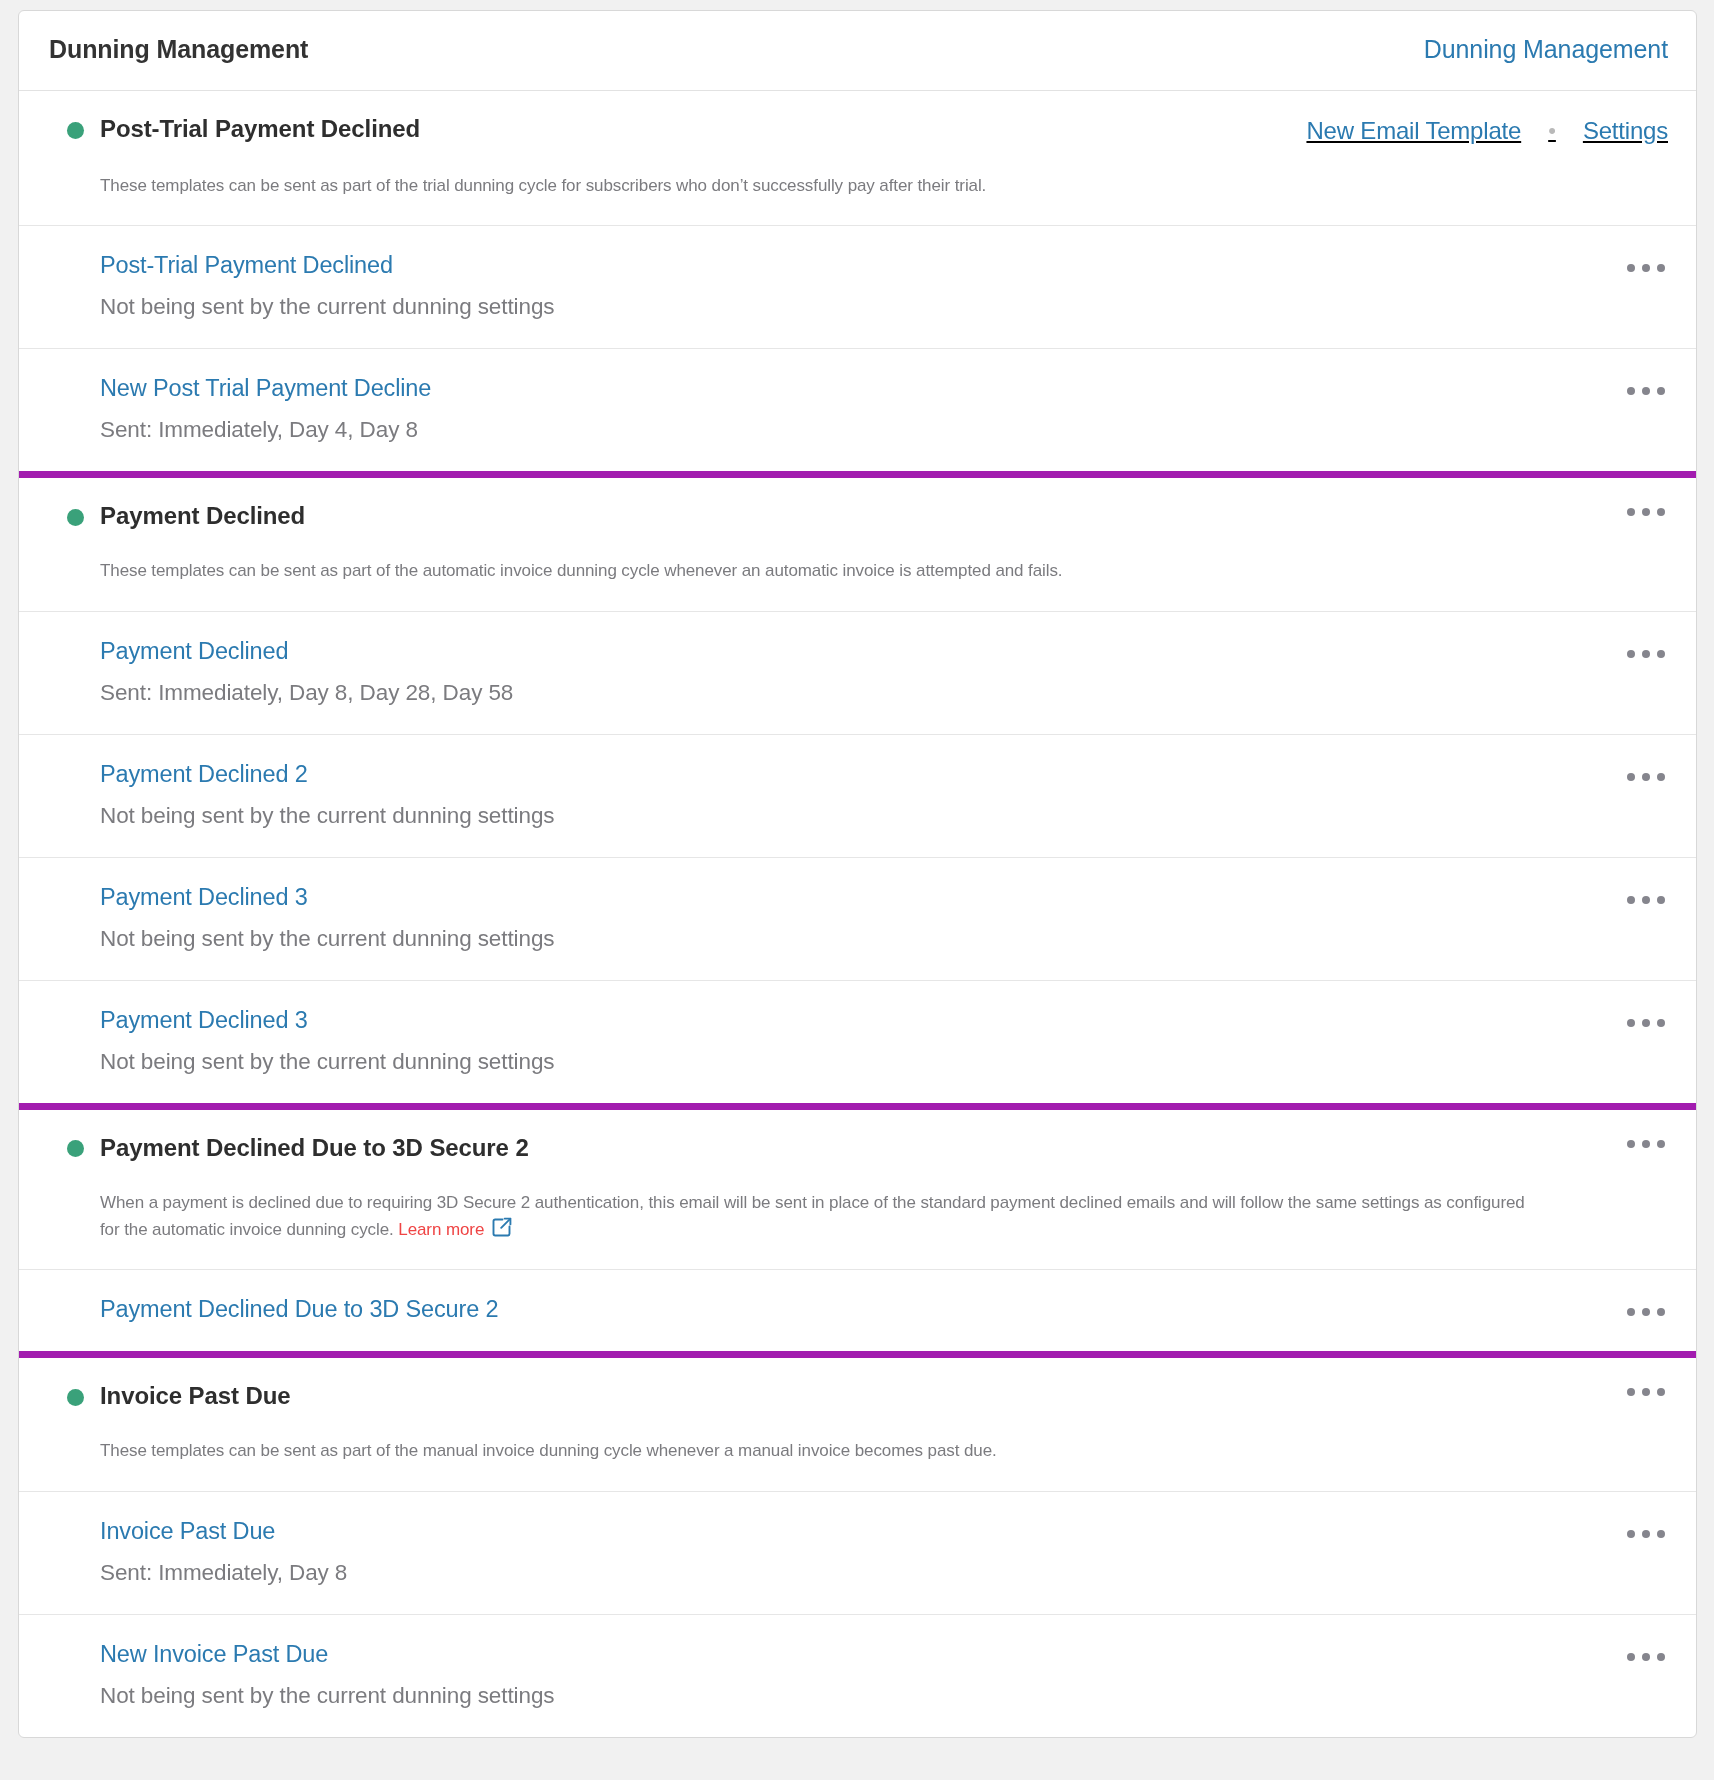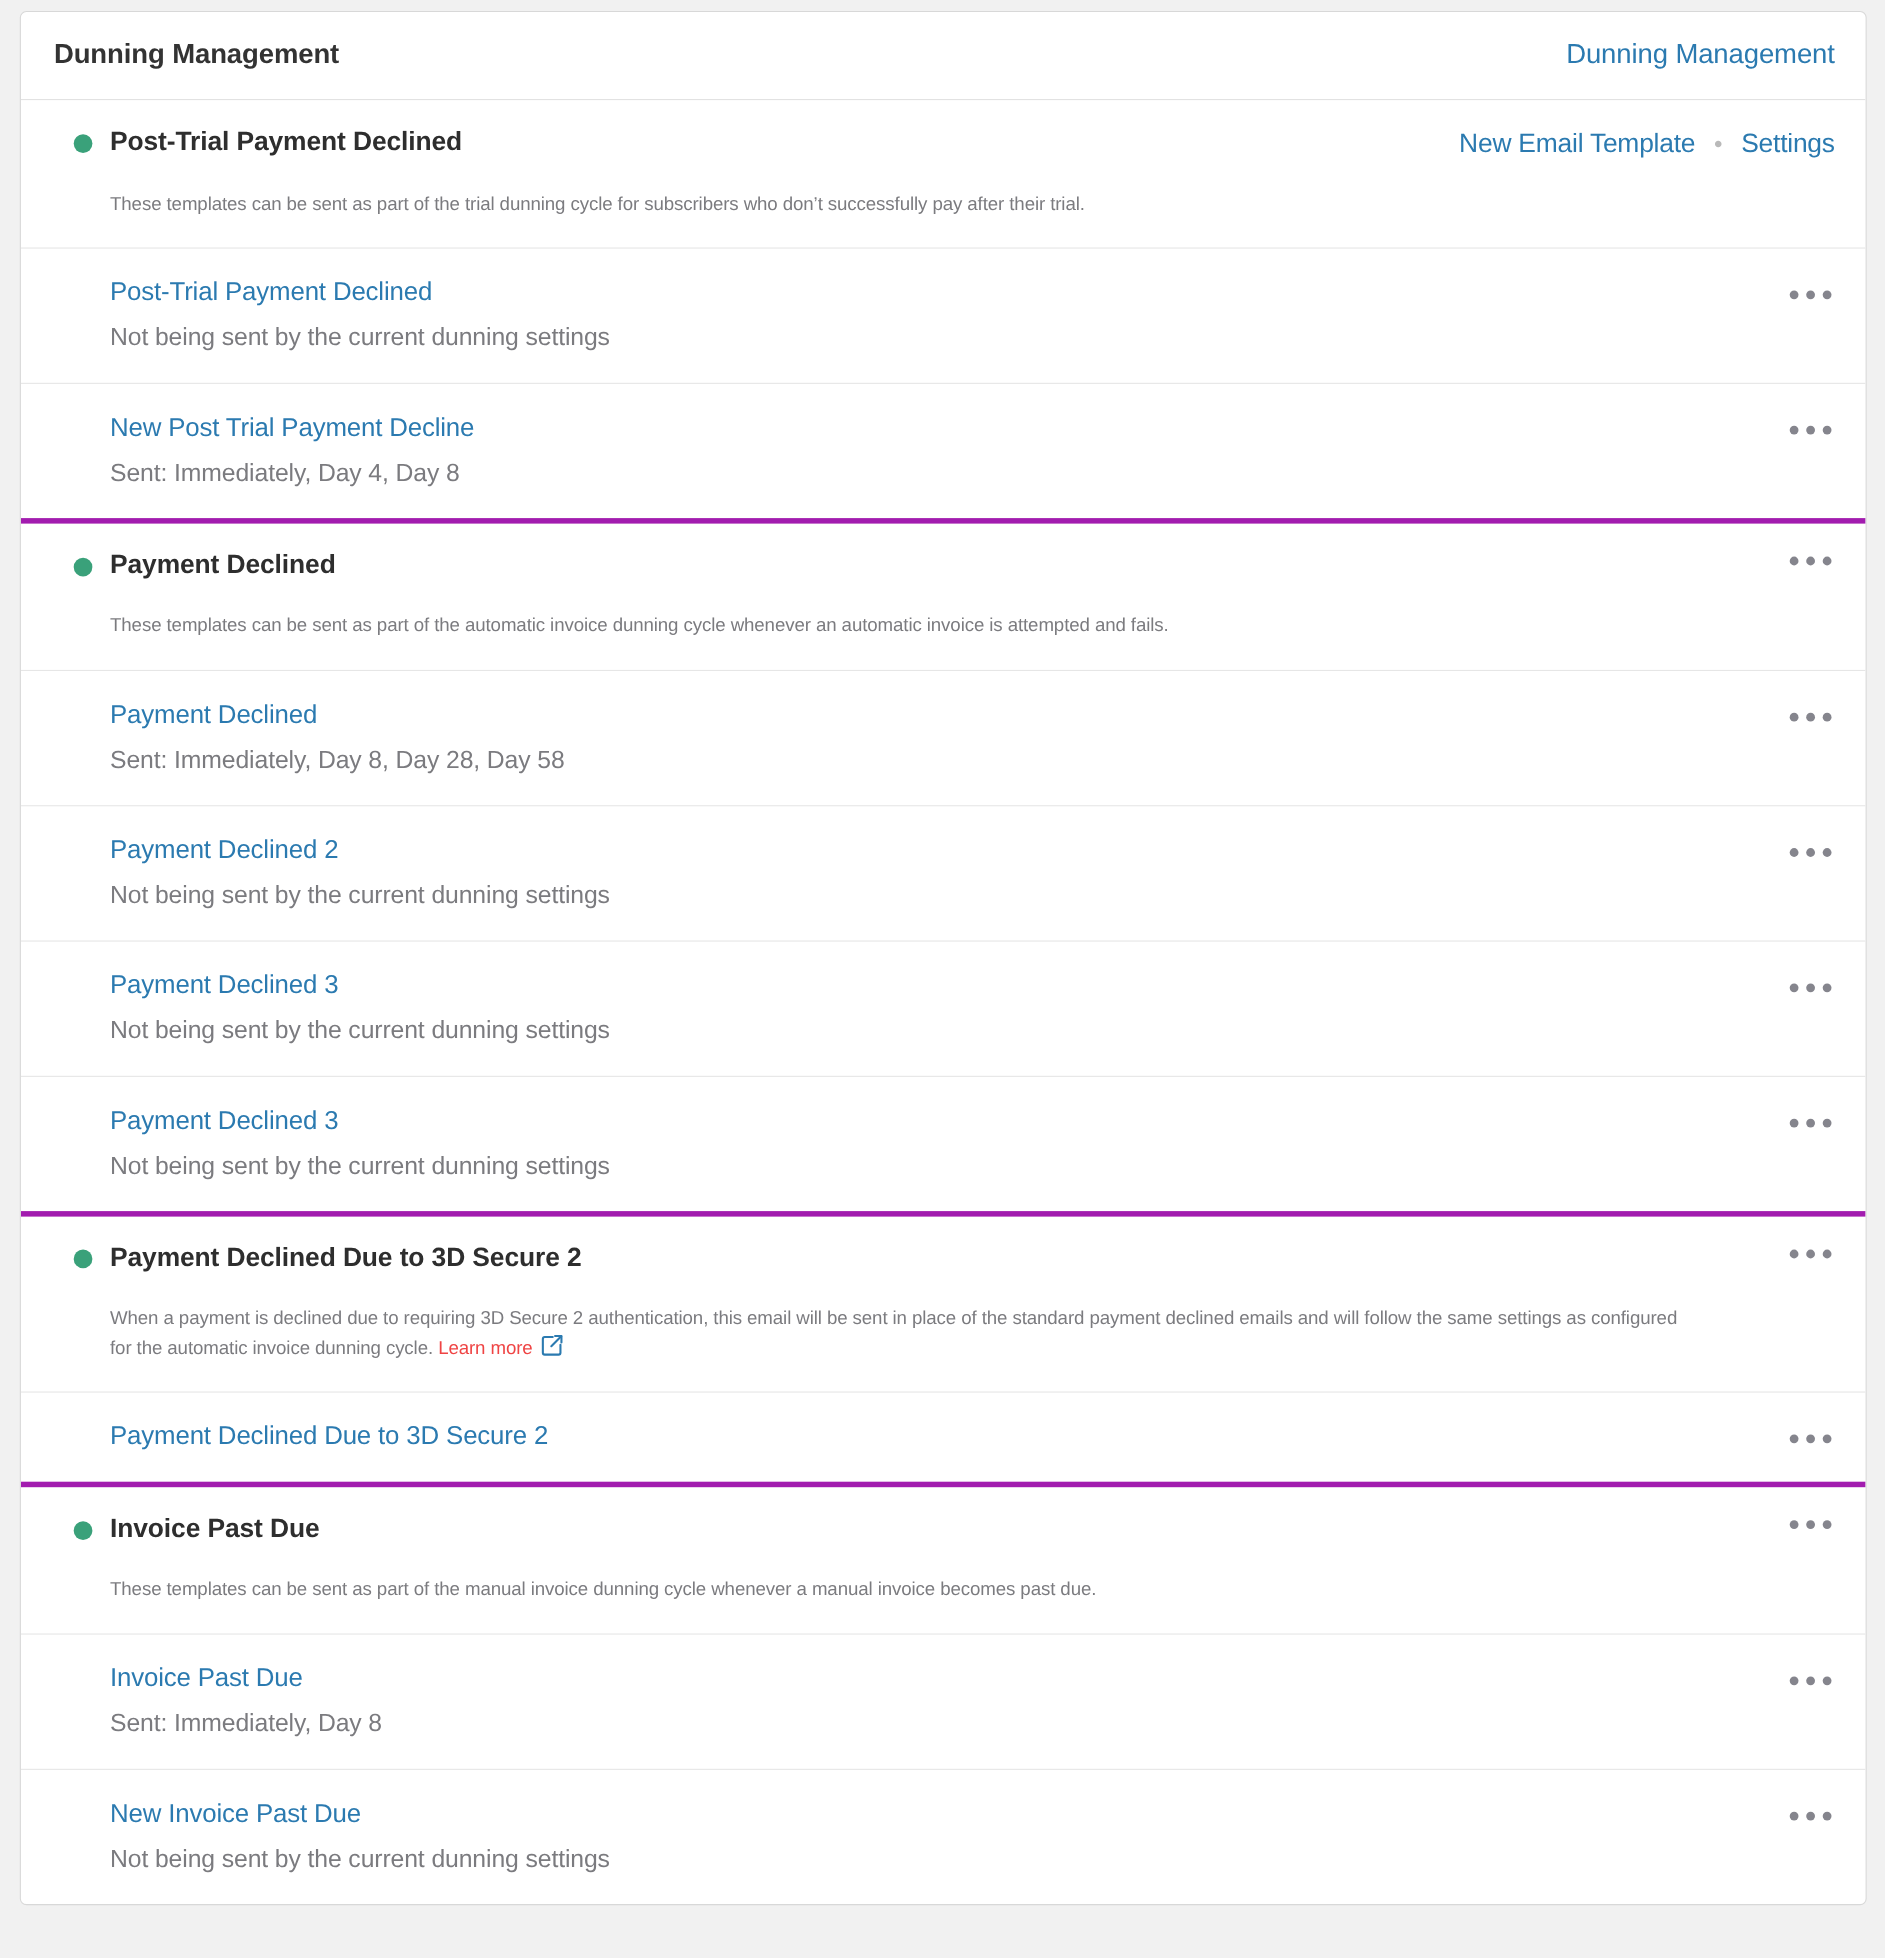--- a/index.html
+++ b/index.html
@@ -46,21 +46,21 @@
   .card-header-link {
     font-size: 25px;
     color: #2b7ab0;
     text-decoration: none;
     cursor: pointer;
     letter-spacing: -0.1px;
   }
 
   
   .group {
-    border-bottom: 5px solid #a21caf;
+    border-bottom: 7px solid #a21caf;
   }
   .group:last-child { border-bottom: none; }
 
   .group-head {
     padding: 24px 28px 26px 30px;
     border-bottom: 1px solid #e6e6e6;
     position: relative;
   }
   .group-head-top {
     display: flex;
@@ -83,22 +83,23 @@
   }
   .group-title {
     font-size: 24px;
     font-weight: bold;
     color: #2e2e2e;
     letter-spacing: -0.1px;
   }
   .group-actions {
     display: flex;
     align-items: center;
-    gap: 17px;
+    gap: 27px;
     padding-top: 2px;
+    text-decoration: underline;
   }
   .group-action-link {
     font-size: 24px;
     color: #2b7ab0;
     text-decoration: none;
     cursor: pointer;
     letter-spacing: -0.2px;
   }
   .action-sep {
     color: #b9b9b9;

